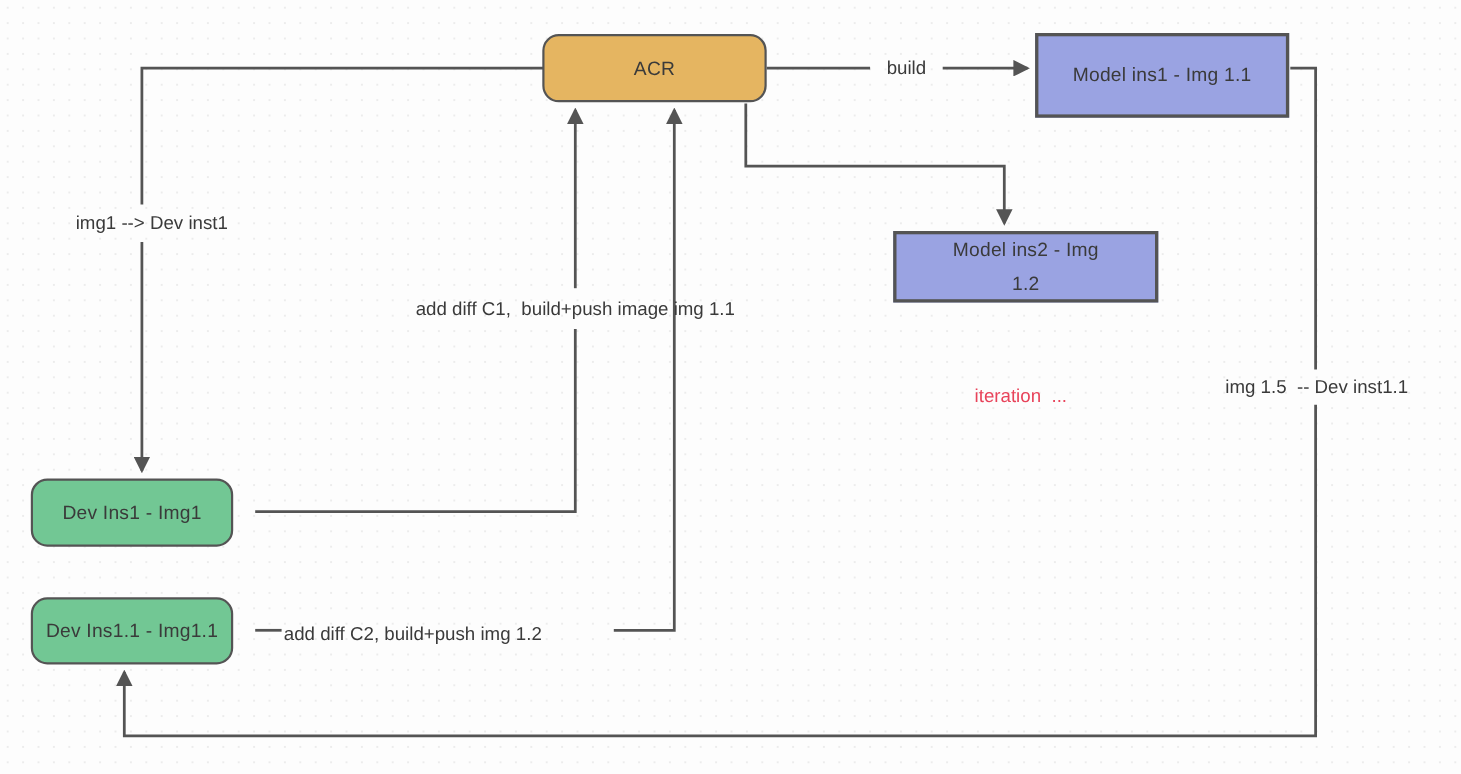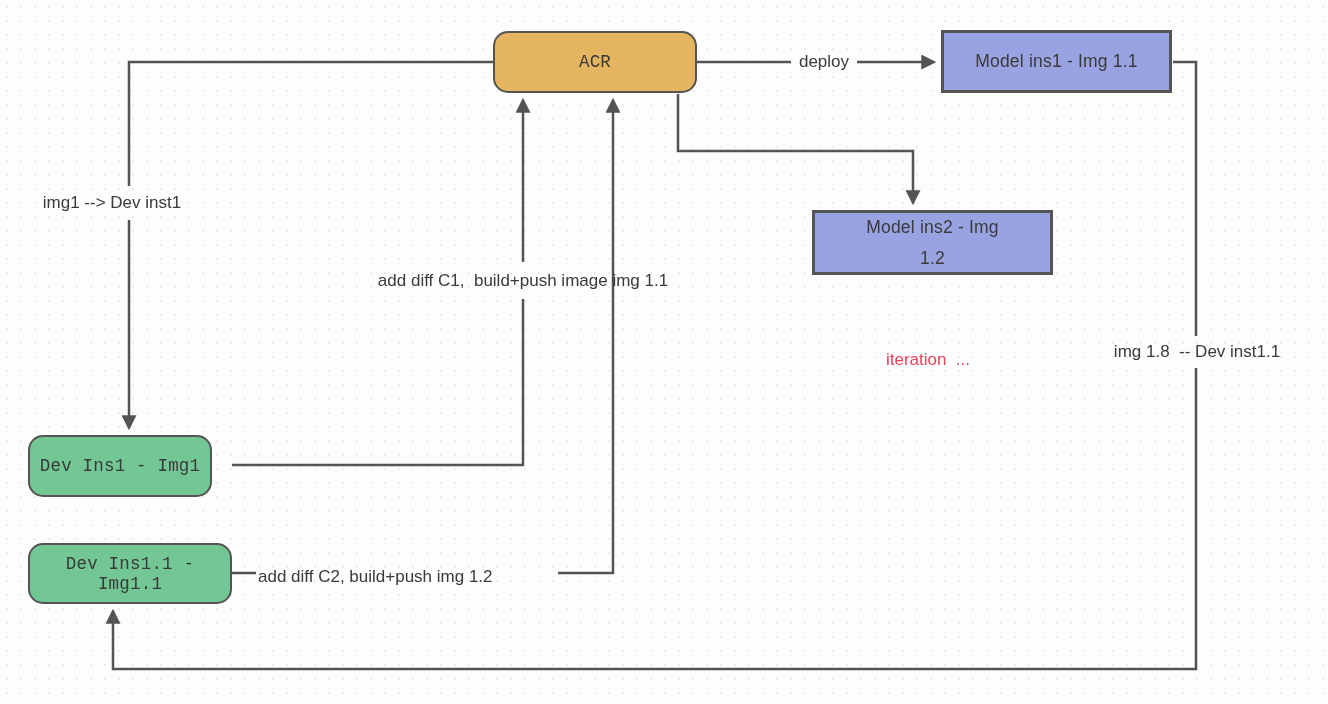--- a/index.html
+++ b/index.html
@@ -18,40 +18,40 @@
   #wires{position:absolute;left:0;top:0;width:1328px;height:704px;}
   .node{
     position:absolute;
     display:flex;align-items:center;justify-content:center;
     box-sizing:border-box;
     color:#3a3a3a;
     font-size:17.5px;
     text-align:center;
     letter-spacing:.2px;
   }
-  .rounded{border-radius:15px;font-family:Liberation Mono, monospace;}
+  .rounded{border-radius:15px;}
   .acr{
     left:493px;top:31px;width:204px;height:62px;
     background:#e5b561;border:2.5px solid #545454;
   }
   .model1{
-    left:941px;top:30px;width:231px;height:63px;
+    left:941px;top:30px;width:231px;height:77px;
     background:#9aa3e2;border:3px solid #545454;
   }
   .model2{
     left:812px;top:210px;width:241px;height:65px;
     background:#9aa3e2;border:3px solid #545454;
   }
   .model2 .label{width:160px;line-height:1.75;}
   .dev1{
     left:28px;top:435px;width:184px;height:62px;
     background:#72c794;border:2.5px solid #545454;
   }
   .dev11{
-    left:28px;top:543px;width:204px;height:61px;
+    left:28px;top:543px;width:184px;height:61px;
     background:#72c794;border:2.5px solid #545454;
   }
   .edge-label{
     position:absolute;
     font-size:17px;
     color:#3a3a3a;
     white-space:pre;
     transform:translate(-50%,-50%);
   }
   .edge-label.left-anchor{transform:translate(0,-50%);}
@@ -102,25 +102,25 @@
   </div>
 
   <div class="node dev1 rounded">
     <div class="label">Dev Ins1 - Img1</div>
   </div>
 
   <div class="node dev11 rounded">
     <div class="label">Dev Ins1.1 - Img1.1</div>
   </div>
 
-  <div class="edge-label" style="left:112px;top:203px;text-align:right;">img1 --&gt; Dev inst1</div>
+  <div class="edge-label" style="left:138px;top:203px;text-align:right;">img1 --&gt; Dev inst1</div>
 
   <div class="edge-label" style="left:523px;top:281px;">add diff C1,  build+push image img 1.1</div>
 
   <div class="edge-label left-anchor" style="left:258px;top:577px;">add diff C2, build+push img 1.2</div>
 
-  <div class="edge-label" style="left:824px;top:62px;">deploy</div>
+  <div class="edge-label" style="left:824px;top:62px;">build</div>
 
   <div class="edge-label red" style="left:928px;top:318px;margin-top:42px;">iteration  ...</div>
 
-  <div class="edge-label" style="left:1197px;top:352px;">img 1.8  -- Dev inst1.1</div>
+  <div class="edge-label" style="left:1197px;top:352px;">img 1.5  -- Dev inst1.1</div>
 
 </div>
 
 </body></html>

